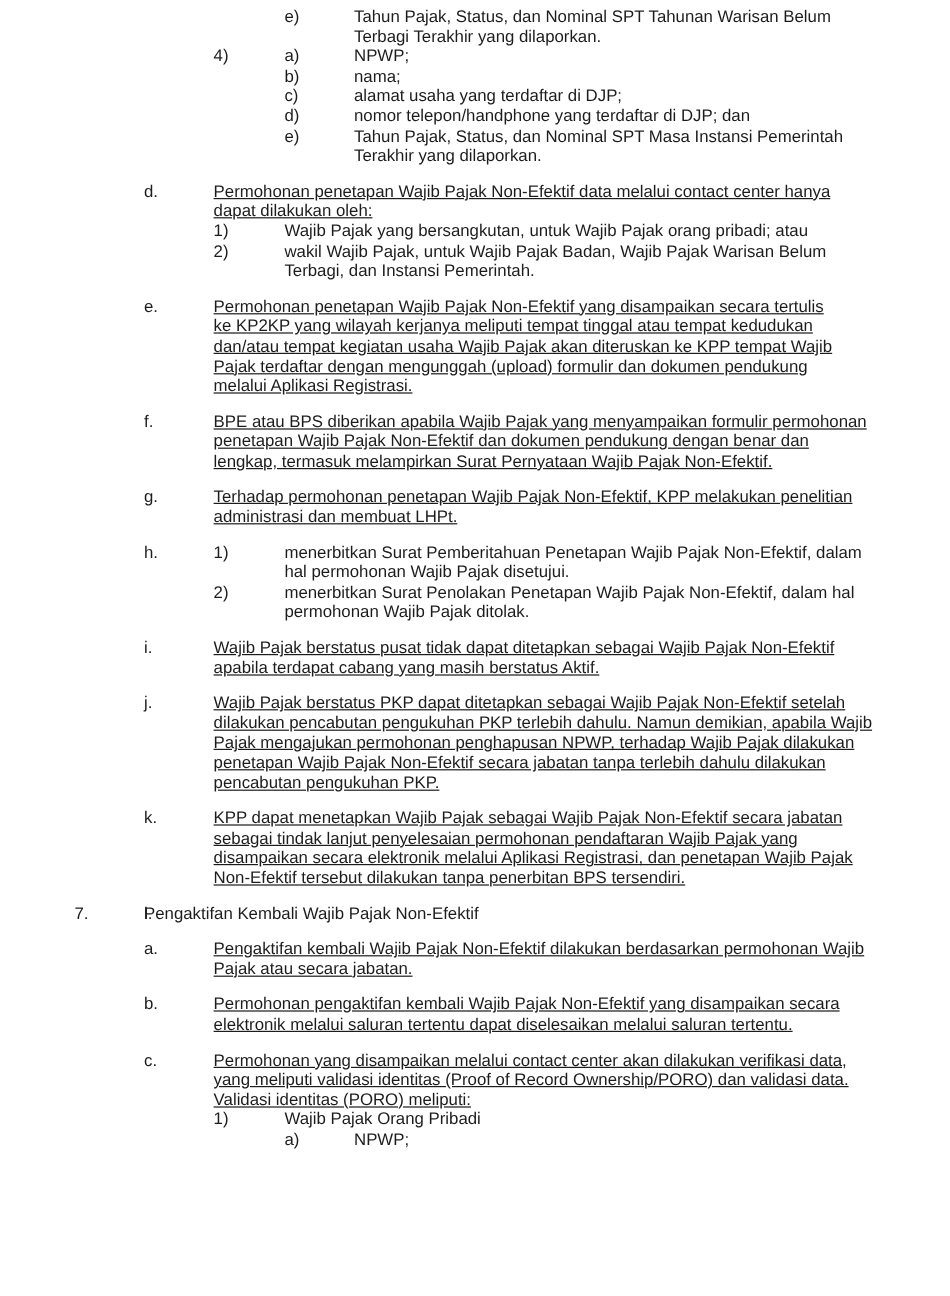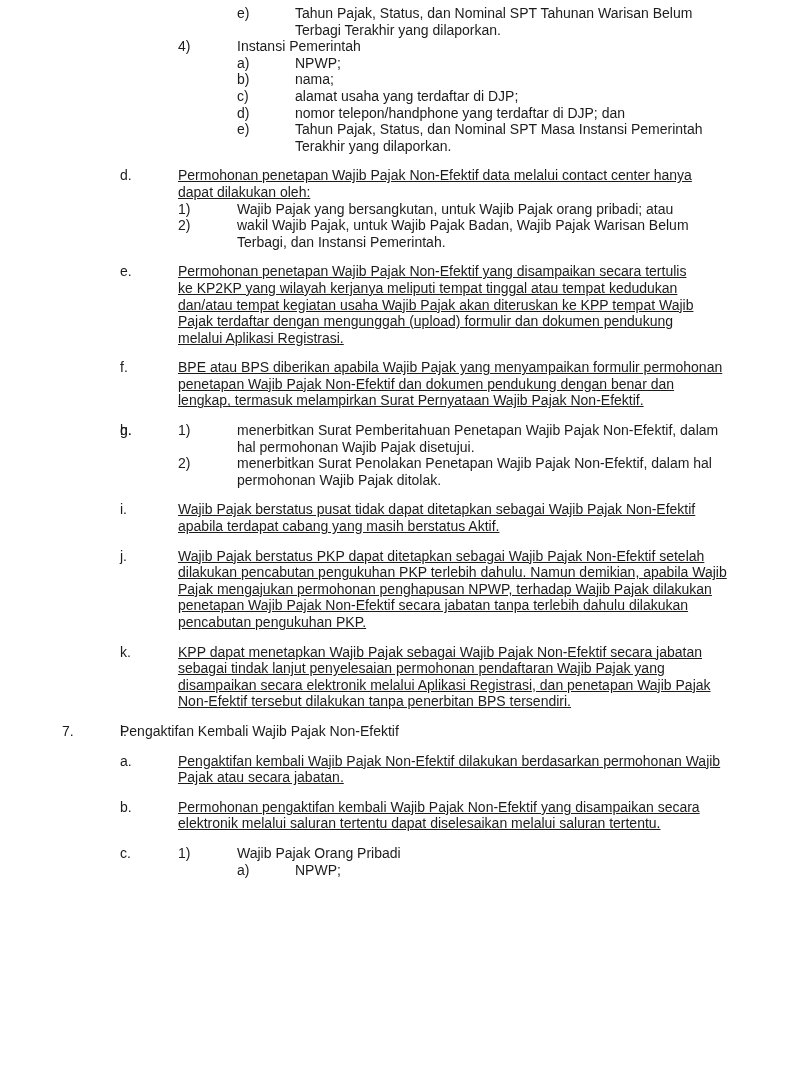--- a/index.html
+++ b/index.html
@@ -58,21 +58,20 @@
 
 <div class="doc">
   <div id="list">
       <div class="row lvl3">
     <span class="lbl">e)</span>
     <span class="txt">Tahun Pajak, Status, dan Nominal SPT Tahunan Warisan Belum
 Terbagi Terakhir yang dilaporkan.</span>
   </div>
       <div class="row lvl2">
     <span class="lbl">4)</span>
-    <span class="txt">Instansi Pemerintah</span>
   </div>
       <div class="row lvl3">
     <span class="lbl">a)</span>
     <span class="txt">NPWP;</span>
   </div>
       <div class="row lvl3">
     <span class="lbl">b)</span>
     <span class="txt">nama;</span>
   </div>
       <div class="row lvl3">
@@ -111,20 +110,22 @@
 melalui Aplikasi Registrasi.</span>
   </div>
       <div class="row lvl1 gap">
     <span class="lbl">f.</span>
     <span class="txt">BPE atau BPS diberikan apabila Wajib Pajak yang menyampaikan formulir permohonan
 penetapan Wajib Pajak Non-Efektif dan dokumen pendukung dengan benar dan
 lengkap, termasuk melampirkan Surat Pernyataan Wajib Pajak Non-Efektif.</span>
   </div>
       <div class="row lvl1 gap">
     <span class="lbl">g.</span>
+    <span class="txt">Terhadap permohonan penetapan Wajib Pajak Non-Efektif, KPP melakukan penelitian
+administrasi dan membuat LHPt.</span>
   </div>
       <div class="row lvl1 gap">
     <span class="lbl">h.</span>
   </div>
       <div class="row lvl2">
     <span class="lbl">1)</span>
     <span class="txt">menerbitkan Surat Pemberitahuan Penetapan Wajib Pajak Non-Efektif, dalam
 hal permohonan Wajib Pajak disetujui.</span>
   </div>
       <div class="row lvl2">
@@ -164,20 +165,23 @@
     <span class="txt">Pengaktifan kembali Wajib Pajak Non-Efektif dilakukan berdasarkan permohonan Wajib
 Pajak atau secara jabatan.</span>
   </div>
       <div class="row lvl1 gap">
     <span class="lbl">b.</span>
     <span class="txt">Permohonan pengaktifan kembali Wajib Pajak Non-Efektif yang disampaikan secara
 elektronik melalui saluran tertentu dapat diselesaikan melalui saluran tertentu.</span>
   </div>
       <div class="row lvl1 gap">
     <span class="lbl">c.</span>
+    <span class="txt">Permohonan yang disampaikan melalui contact center akan dilakukan verifikasi data,
+yang meliputi validasi identitas (Proof of Record Ownership/PORO) dan validasi data.
+Validasi identitas (PORO) meliputi:</span>
   </div>
       <div class="row lvl2">
     <span class="lbl">1)</span>
     <span class="txt">Wajib Pajak Orang Pribadi</span>
   </div>
       <div class="row lvl3">
     <span class="lbl">a)</span>
     <span class="txt">NPWP;</span>
   </div>
     </div>

